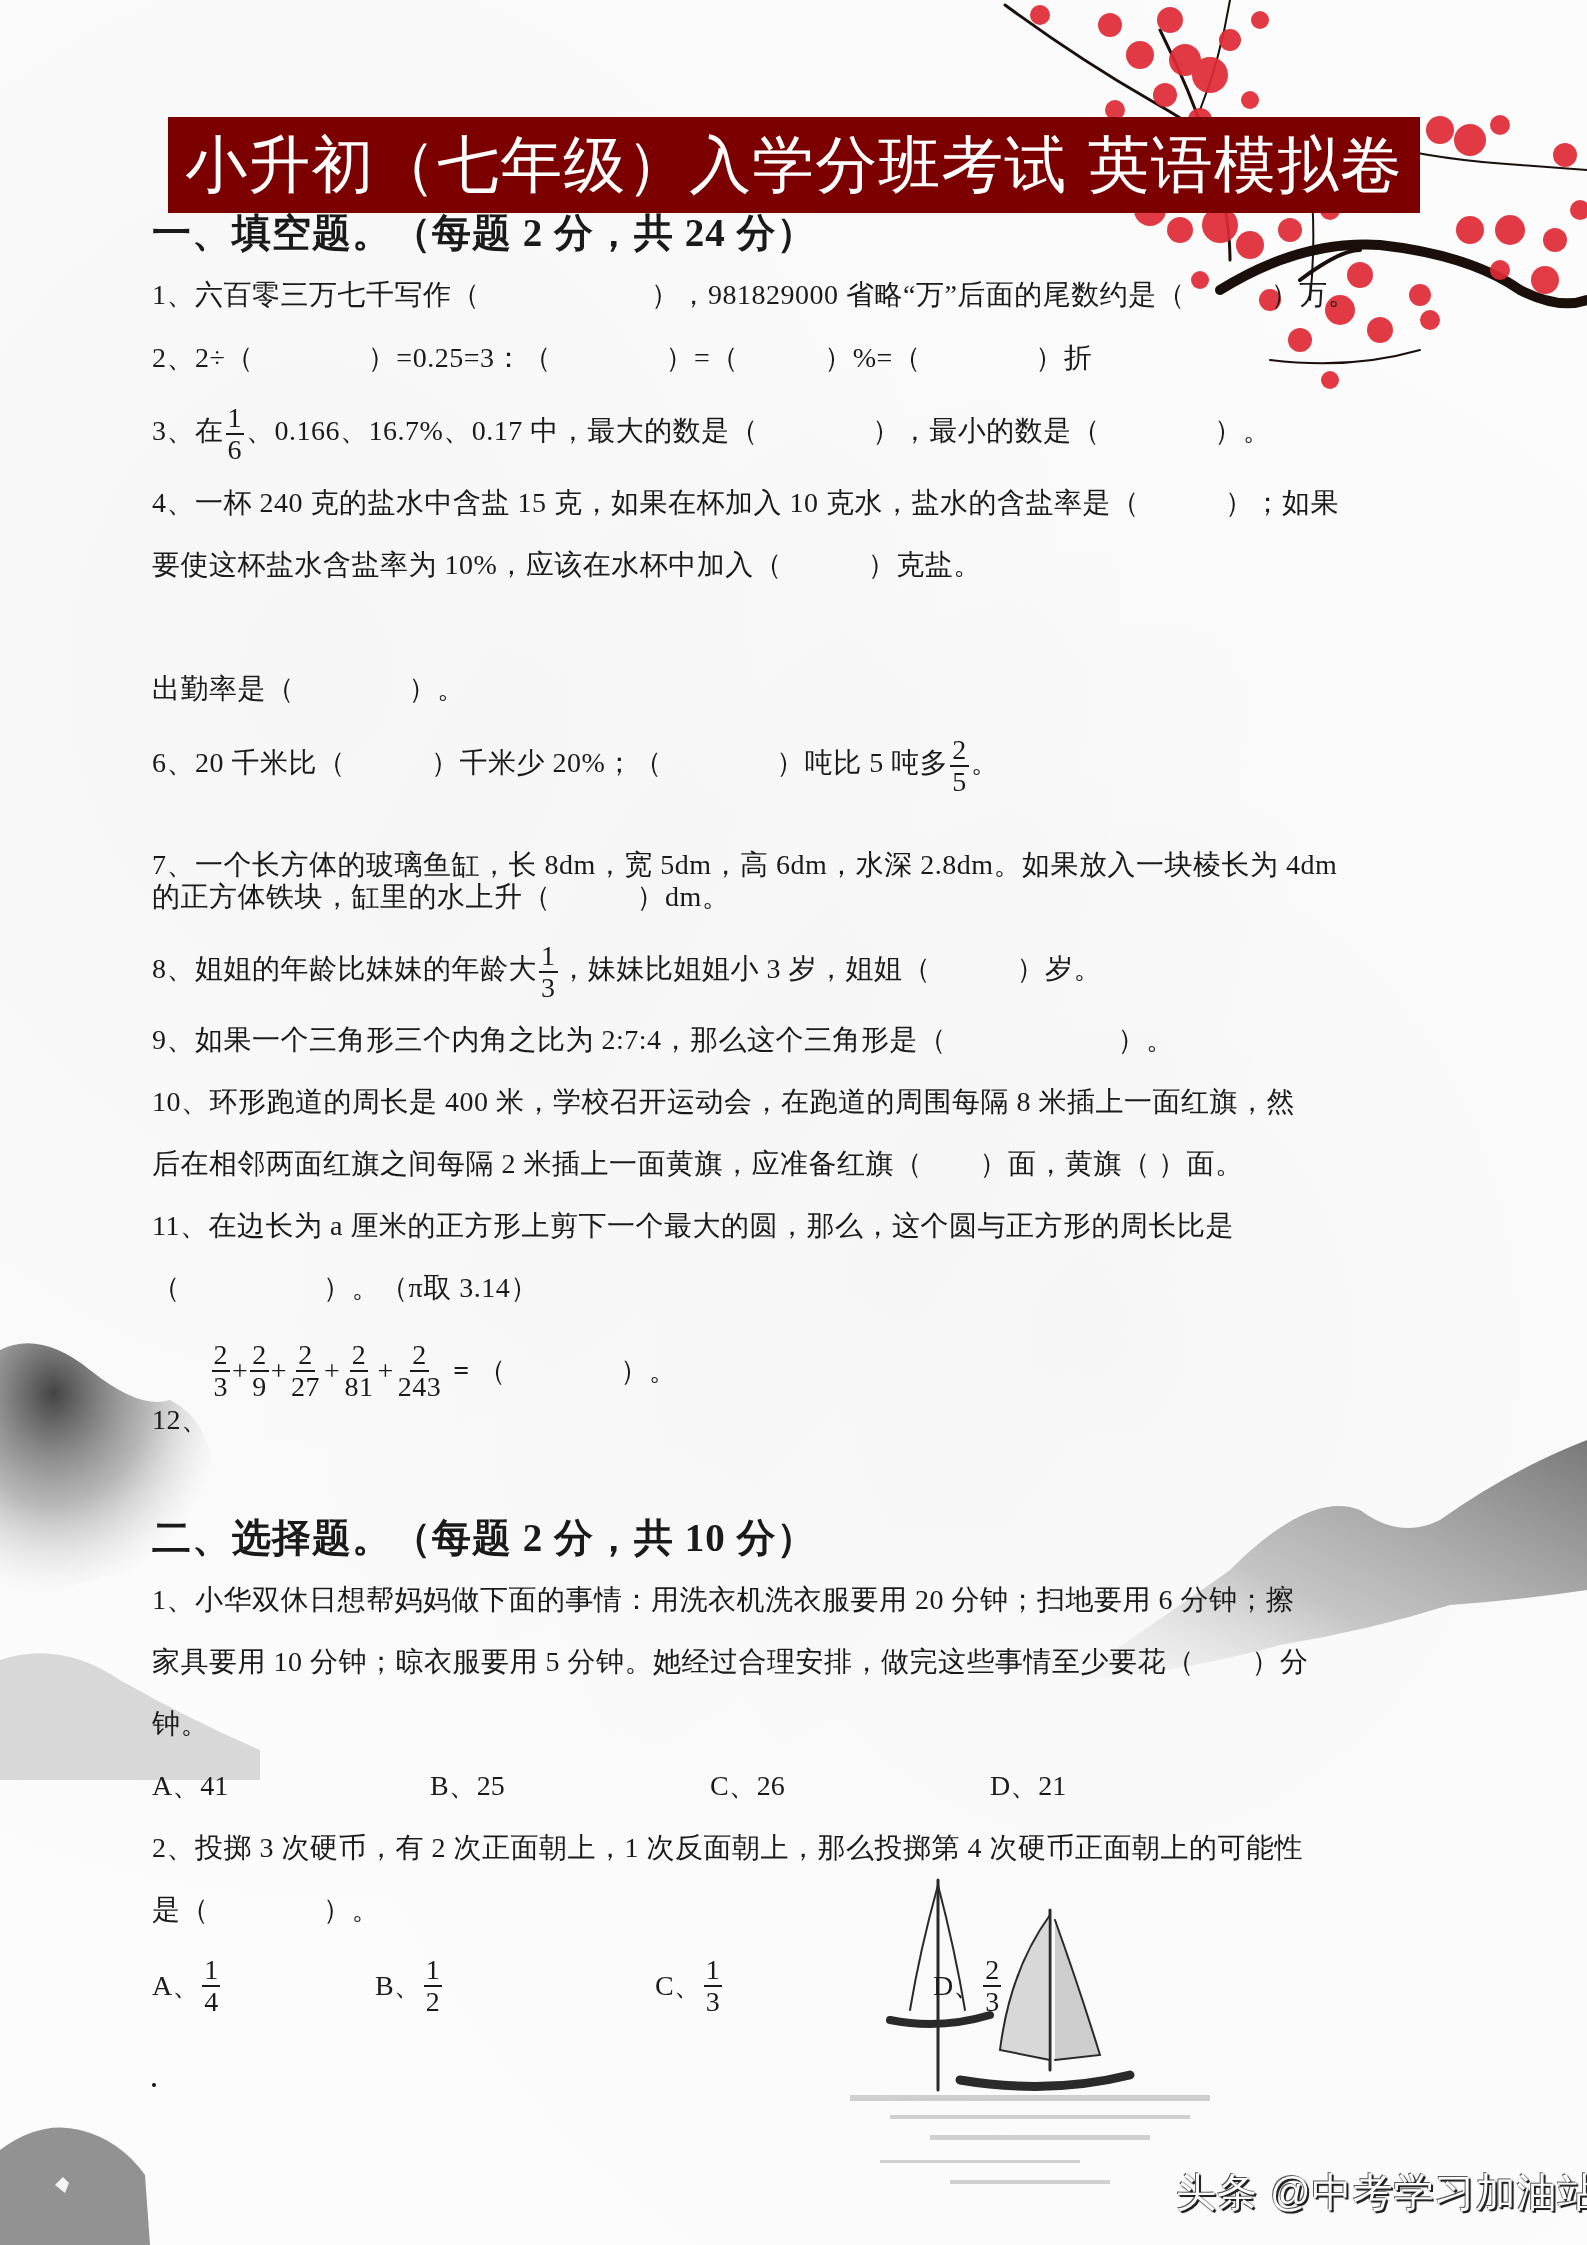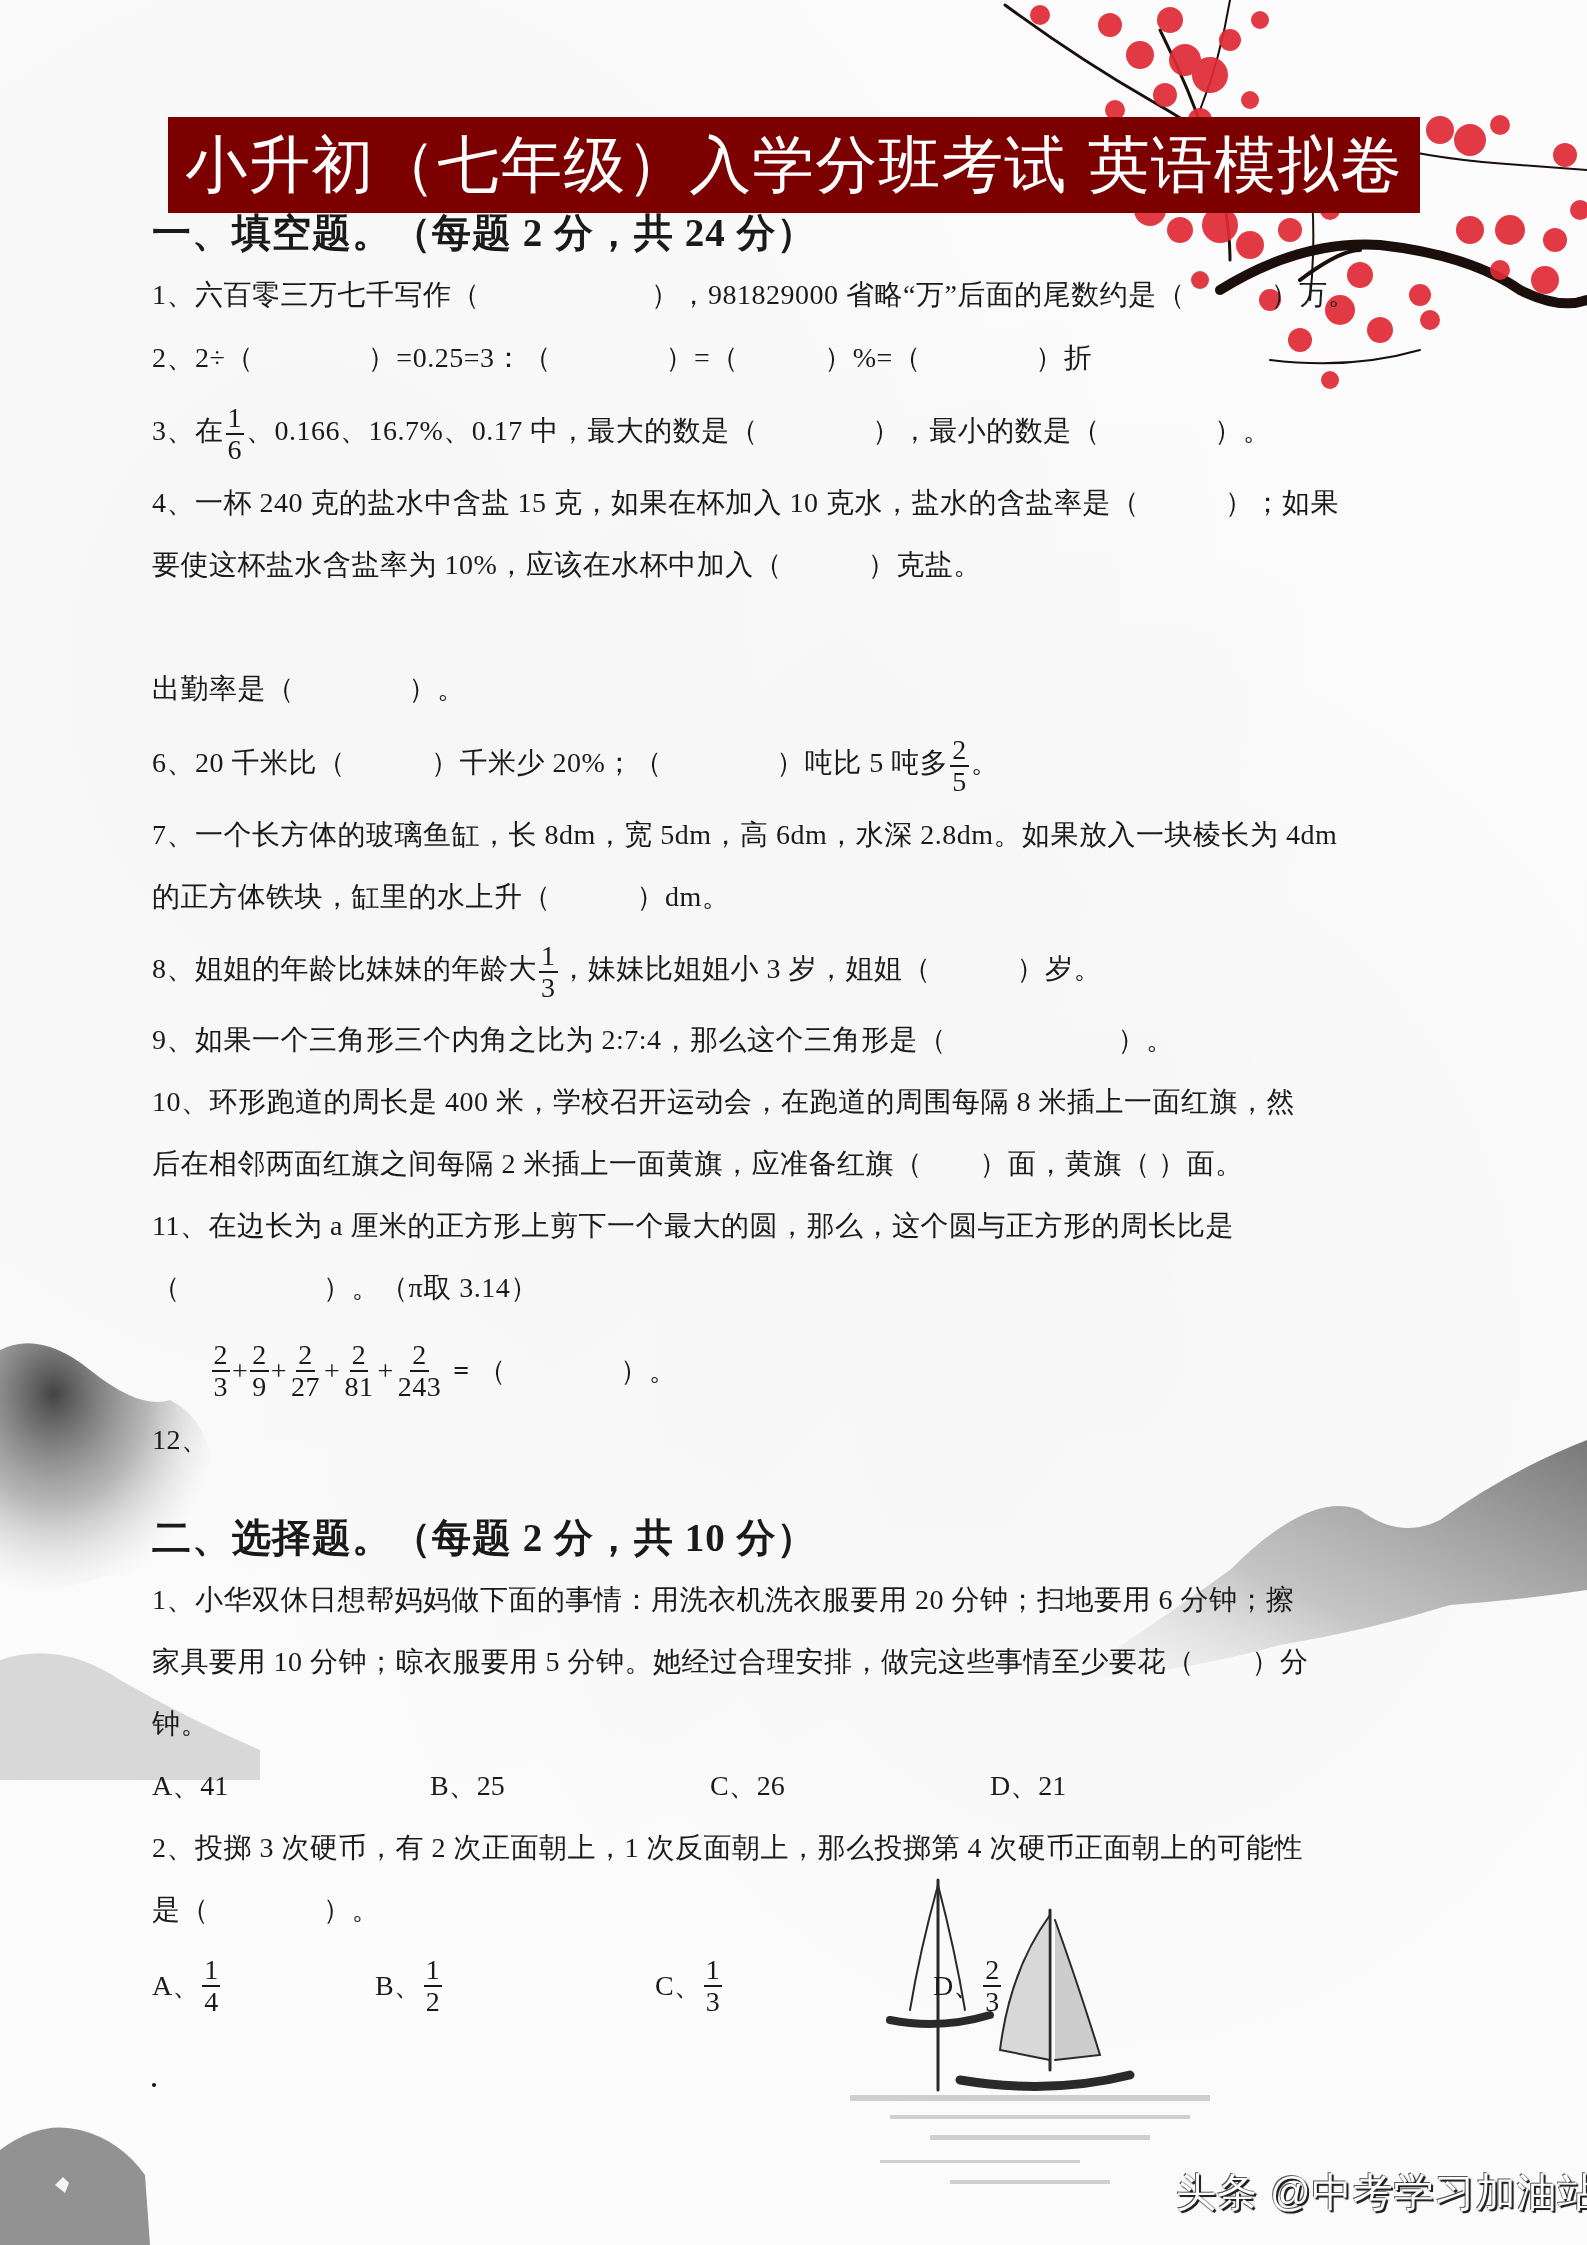--- a/index.html
+++ b/index.html
@@ -183,40 +183,40 @@
 
   <div class="line" style="top:671px;">出勤率是（　　　　）。</div>
 
   <div class="line" style="top:735px;">
     <span>6、20 千米比（　　　）千米少 20%；（　　　　）吨比 5 吨多</span><span class="frac">
         <span class="num">2</span>
         <span class="den">5</span>
       </span><span>。</span>
   </div>
 
-  <div class="line" style="top:817px;">7、一个长方体的玻璃鱼缸，长 8dm，宽 5dm，高 6dm，水深 2.8dm。如果放入一块棱长为 4dm</div>
+  <div class="line" style="top:847px;">7、一个长方体的玻璃鱼缸，长 8dm，宽 5dm，高 6dm，水深 2.8dm。如果放入一块棱长为 4dm</div>
   <div class="line" style="top:879px;">的正方体铁块，缸里的水上升（　　　）dm。</div>
 
   <div class="line" style="top:941px;">
     <span>8、姐姐的年龄比妹妹的年龄大</span><span class="frac">
         <span class="num">1</span>
         <span class="den">3</span>
       </span><span>，妹妹比姐姐小 3 岁，姐姐（　　　）岁。</span>
   </div>
 
   <div class="line" style="top:1022px;">9、如果一个三角形三个内角之比为 2:7:4，那么这个三角形是（　　　　　　）。</div>
 
   <div class="line" style="top:1084px;">10、环形跑道的周长是 400 米，学校召开运动会，在跑道的周围每隔 8 米插上一面红旗，然</div>
   <div class="line" style="top:1146px;">后在相邻两面红旗之间每隔 2 米插上一面黄旗，应准备红旗（　　）面，黄旗（ ）面。</div>
 
   <div class="line" style="top:1208px;">11、在边长为 a 厘米的正方形上剪下一个最大的圆，那么，这个圆与正方形的周长比是</div>
   <div class="line" style="top:1270px;">（　　　　　）。（π取 3.14）</div>
 
   <div class="line" style="top:1340px; display:flex; align-items:flex-start;">
-    <span style="margin-top:82px;">12、</span>
+    <span style="margin-top:62px;">12、</span>
     <span style="display:inline-flex; align-items:center;">
       <span class="frac">
           <span class="num">2</span>
           <span class="den">3</span>
         </span>
       <span>+</span>
       <span class="frac">
           <span class="num">2</span>
           <span class="den">9</span>
         </span>

